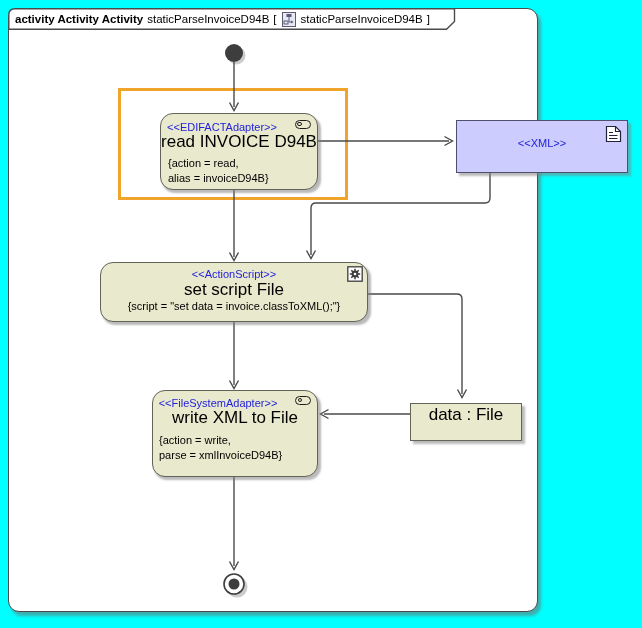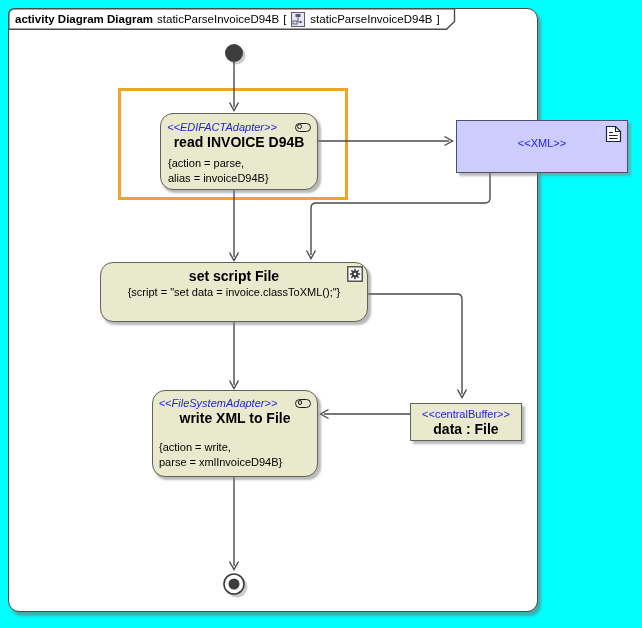--- a/index.html
+++ b/index.html
@@ -24,39 +24,39 @@
     display:inline-flex; align-items:center; gap:4px; font-size:11.5px; color:#000; white-space:nowrap;}
   .title-text .kw{font-weight:bold;}
   .tab-diagram-icon{display:inline-block; width:14px; height:15px; background:#e8e8f4;
     border:1px solid #5a5a70; margin:0 1px;}
 
   .node{position:absolute; z-index:5; background:var(--node-fill);
     border:1.5px solid var(--node-border);
     box-shadow:2.5px 3px 2px rgba(130,130,130,.55); font-size:11px; color:#000;}
   .rounded{border-radius:13px;}
   .stereo{color:var(--stereotype); text-align:center; line-height:14px;}
-  .stereo-row{display:flex; justify-content:center; align-items:center; gap:18px; line-height:14px;font-style:italic;}
+  .stereo-row{display:flex; justify-content:center; gap:18px; line-height:14px;}
   .stereo-row .stereo{line-height:14px;}
-  .nname{font-weight:bold; font-size:14px; text-align:center; line-height:16px;}
+  .nname{font-weight:normal; font-size:17px; text-align:center; line-height:16px;}
   .props{line-height:15px; padding-left:7px; text-align:left;}
   .script-line{line-height:16px; text-align:center; white-space:nowrap;}
 
   .node-read{left:160px; top:113px; width:158px; height:77px; padding-top:6px;}
   .node-read .props{margin-top:6px;}
 
   .node-xml{left:456px; top:120px; width:172px; height:53px; padding-top:15px;
     background:var(--object-fill); border-color:var(--object-border); z-index:5;}
   .node-xml .stereo{line-height:15px;}
   .node-xml .nname{line-height:17px;}
 
   .node-script{left:100px; top:262px; width:268px; height:60px; padding-top:4px;}
   .node-script .nname{margin-top:1px;}
 
   .node-write{left:152px; top:390px; width:166px; height:87px; padding-top:5px;}
-  .node-write .props{margin-top:14px; padding-left:6px;}
+  .node-write .props{margin-top:7px; padding-left:6px;}
 
   .node-buffer{left:410px; top:403px; width:112px; height:38px; padding-top:3px;}
   .node-buffer .stereo{line-height:15px;}
   .node-buffer .nname{line-height:15px;}
 
   .adapter-icon{display:inline-block; width:16px; height:9px; border:1.4px solid #1d1d1d;
     border-radius:5px; position:relative; background:transparent;}
   .adapter-icon .dot{position:absolute; left:1.5px; top:0.8px; width:4.6px; height:4.6px;
     border:1.3px solid #1d1d1d; border-radius:50%;}
 
@@ -119,21 +119,21 @@
       <path d="M234 477 V566"></path>
         <path d="M229.5 561.5 L234 569.5 L238.5 561.5"></path>
     </g>
 
     <circle cx="237" cy="587" r="10.5" fill="#9a9a9a" opacity="0.5"></circle>
     <circle cx="234" cy="584" r="10" fill="#ffffff" stroke="#3d3d3d" stroke-width="1.6"></circle>
     <circle cx="234" cy="584" r="5.5" fill="#3d3d3d"></circle>
   </svg>
 
   <div class="title-text">
-    <span class="kw">activity Diagram Diagram</span>
+    <span class="kw">activity Activity Activity</span>
     <span>staticParseInvoiceD94B</span>
     <span>[</span>
     <span class="tab-diagram-icon">
       <svg width="12" height="13" viewBox="0 0 12 13">
         <rect x="3.5" y="1" width="5" height="3" fill="#5a5a78"></rect>
         <path d="M6 4 V9 M6 9 H9.5" stroke="#5a5a78" stroke-width="1" fill="none"></path>
         <path d="M8 7.5 L10.5 9 L8 10.5 Z" fill="#5a5a78"></path>
         <rect x="1" y="8" width="4" height="3" fill="none" stroke="#5a5a78" stroke-width="1"></rect>
       </svg>
     </span>
@@ -143,21 +143,21 @@
 
   <div class="node rounded node-read">
     <div class="stereo-row">
       <span class="stereo">&lt;&lt;EDIFACTAdapter&gt;&gt;</span>
       <span class="adapter-icon">
           <span class="dot"></span>
         </span>
     </div>
     <div class="nname">read INVOICE D94B</div>
     <div class="props">
-      <div>{action = parse,</div>
+      <div>{action = read,</div>
       <div>alias = invoiceD94B}</div>
     </div>
   </div>
 
   <div class="node node-xml">
     <span class="corner-icon doc-box">
       <svg width="17" height="18" viewBox="0 0 17 18">
         <path d="M1.5 1.5 H10.5 L15.5 6.5 V16.5 H1.5 Z" fill="#ffffff" stroke="#22223a" stroke-width="1.2"></path>
         <path d="M10.5 1.5 V6.5 H15.5" fill="none" stroke="#22223a" stroke-width="1.1"></path>
         <path d="M4 7.5 H8 M4 10.5 H12.5 M4 13.5 H12.5" stroke="#22223a" stroke-width="1.1"></path>
@@ -170,36 +170,36 @@
     <span class="corner-icon gear-box">
       <svg width="16" height="16" viewBox="0 0 16 16">
         <rect x="0.8" y="0.8" width="14.4" height="14.4" fill="#ffffff" stroke="#3d3d3d" stroke-width="1.3"></rect>
         <g stroke="#3d3d3d" stroke-width="1.5">
           <path d="M8 2.8 V5 M8 11 V13.2 M2.8 8 H5 M11 8 H13.2 M4.3 4.3 L5.9 5.9 M10.1 10.1 L11.7 11.7 M11.7 4.3 L10.1 5.9 M5.9 10.1 L4.3 11.7"></path>
         </g>
         <circle cx="8" cy="8" r="3.4" fill="#3d3d3d"></circle>
         <circle cx="8" cy="8" r="1.3" fill="#ffffff"></circle>
       </svg>
     </span>
+    <div class="stereo">&lt;&lt;ActionScript&gt;&gt;</div>
     <div class="nname">set script File</div>
     <div class="script-line">{script = "set data = invoice.classToXML();"}</div>
   </div>
 
   <div class="node rounded node-write">
     <div class="stereo-row">
       <span class="stereo">&lt;&lt;FileSystemAdapter&gt;&gt;</span>
       <span class="adapter-icon">
           <span class="dot"></span>
         </span>
     </div>
     <div class="nname">write XML to File</div>
     <div class="props">
       <div>{action = write,</div>
       <div>parse = xmlInvoiceD94B}</div>
     </div>
   </div>
 
   <div class="node node-buffer">
-    <div class="stereo">&lt;&lt;centralBuffer&gt;&gt;</div>
     <div class="nname">data : File</div>
   </div>
 
 </div>
 
 </body></html>

